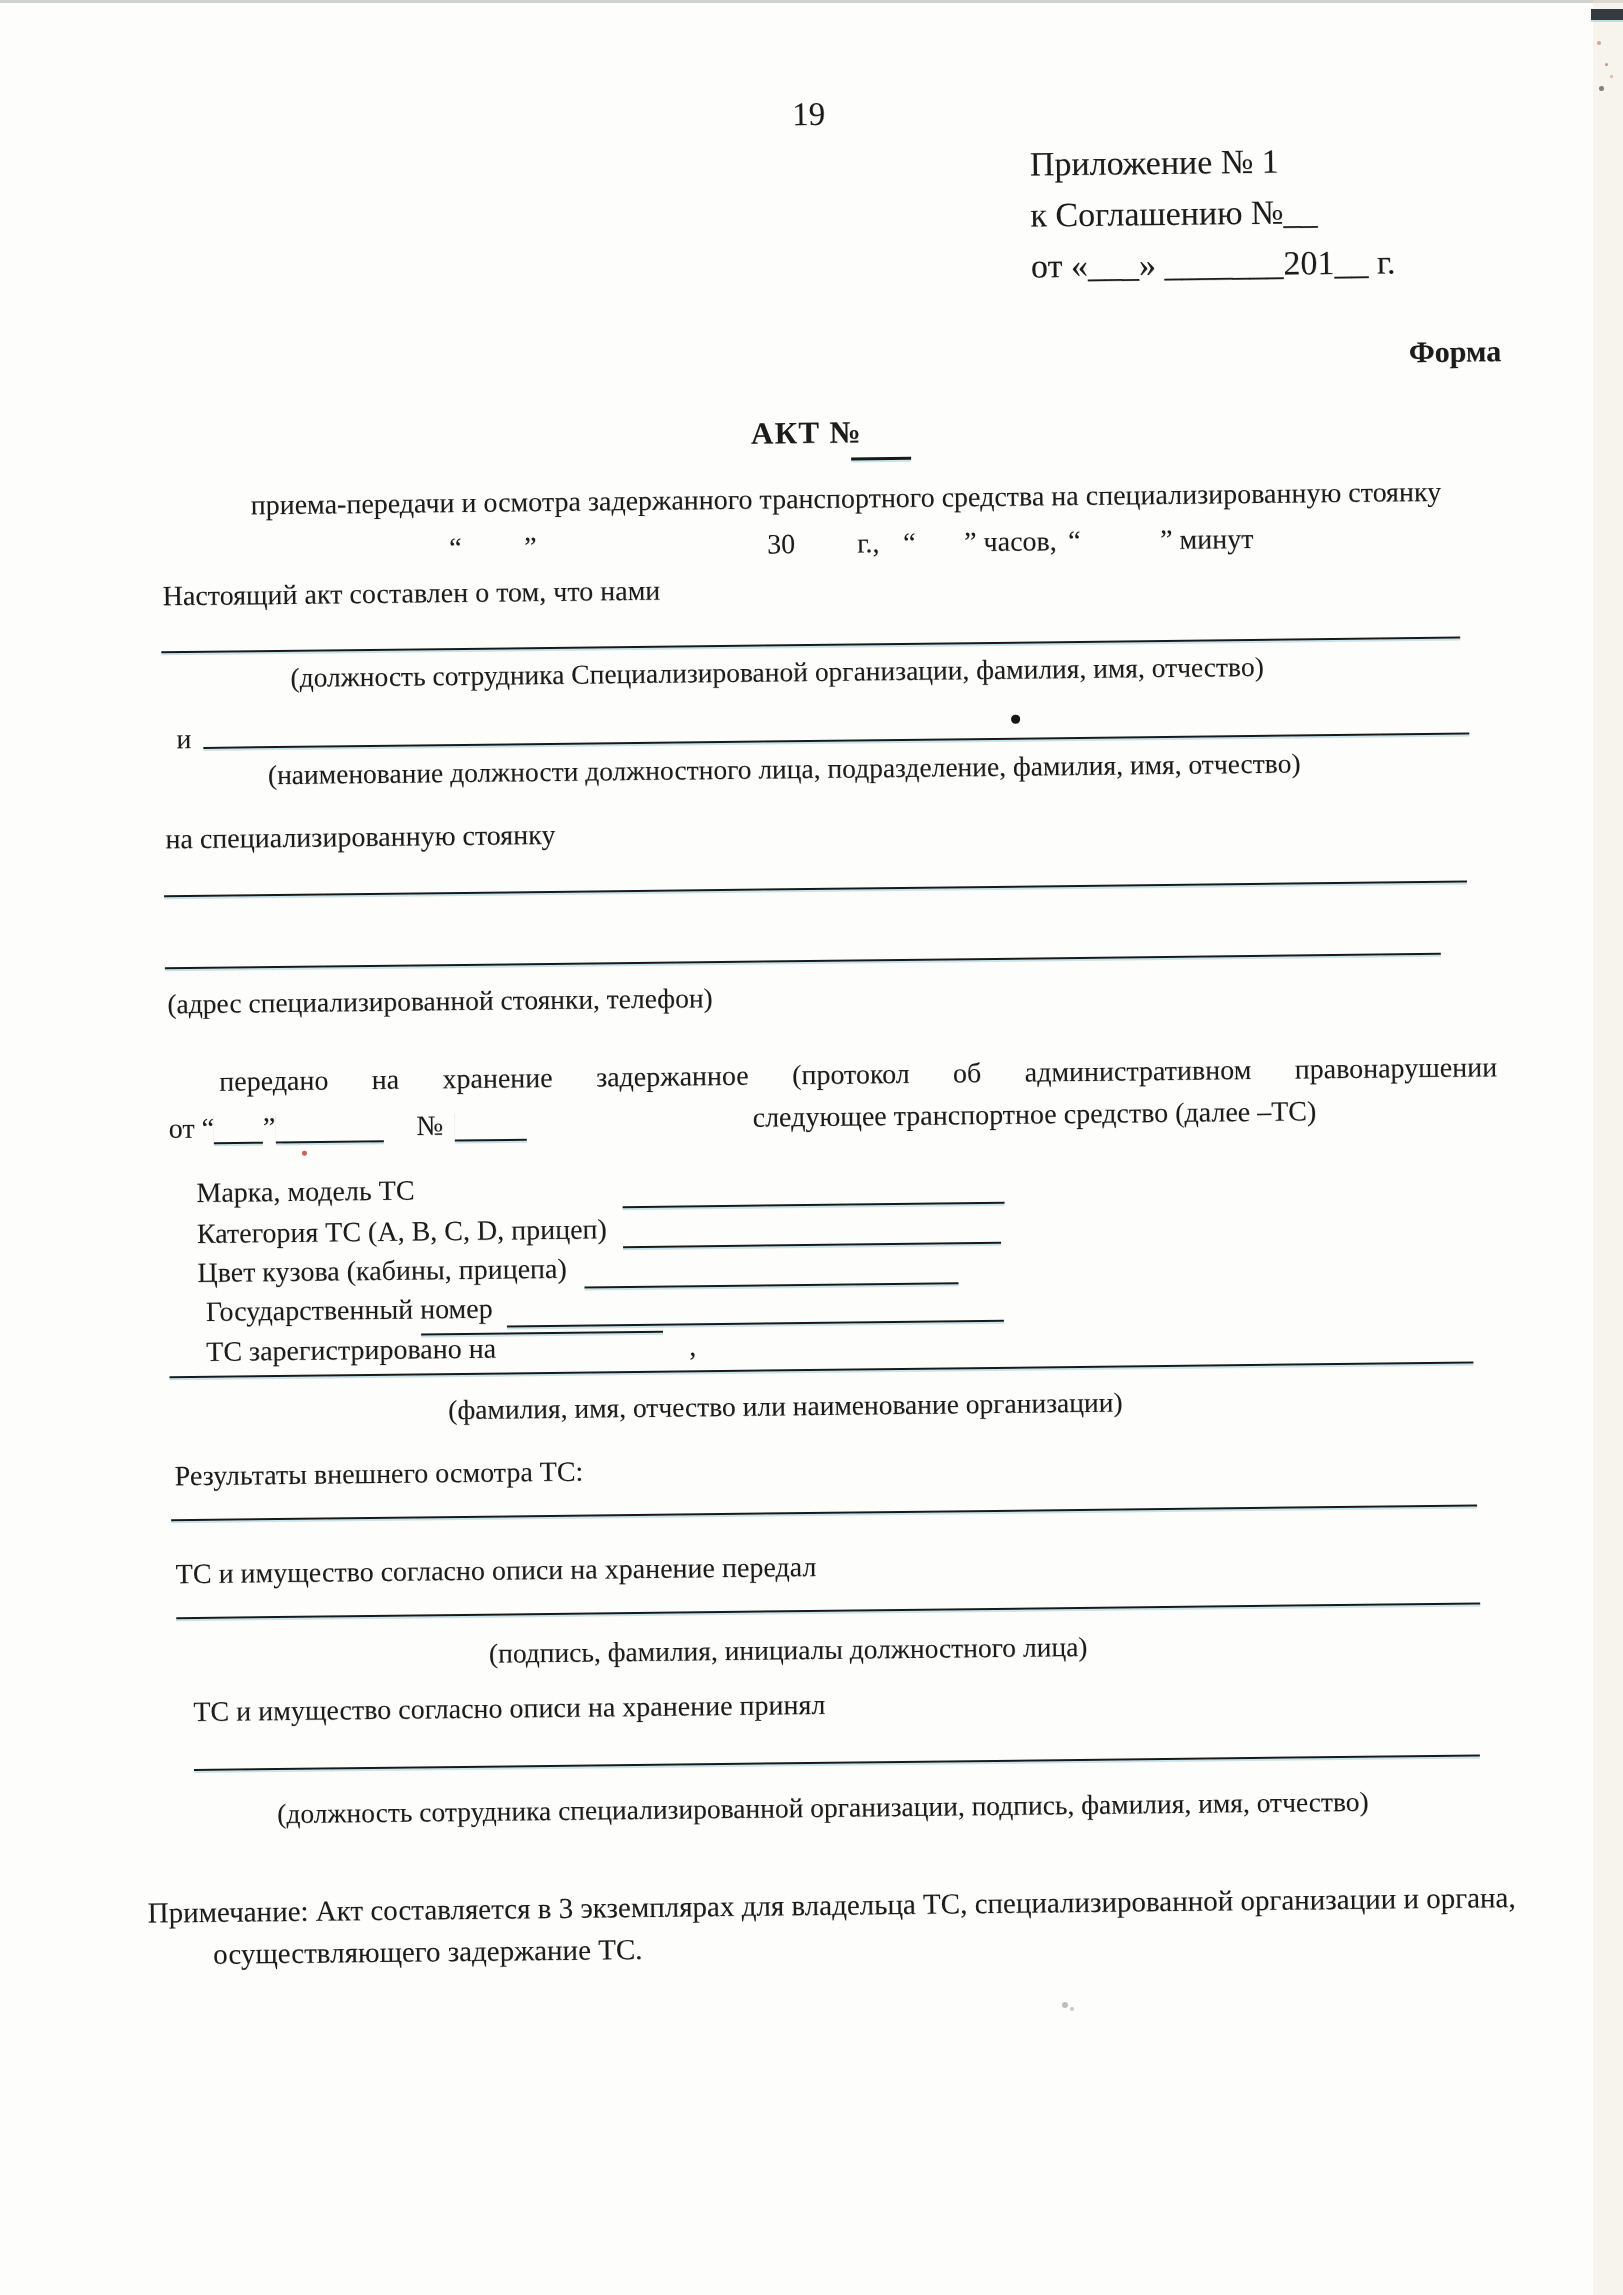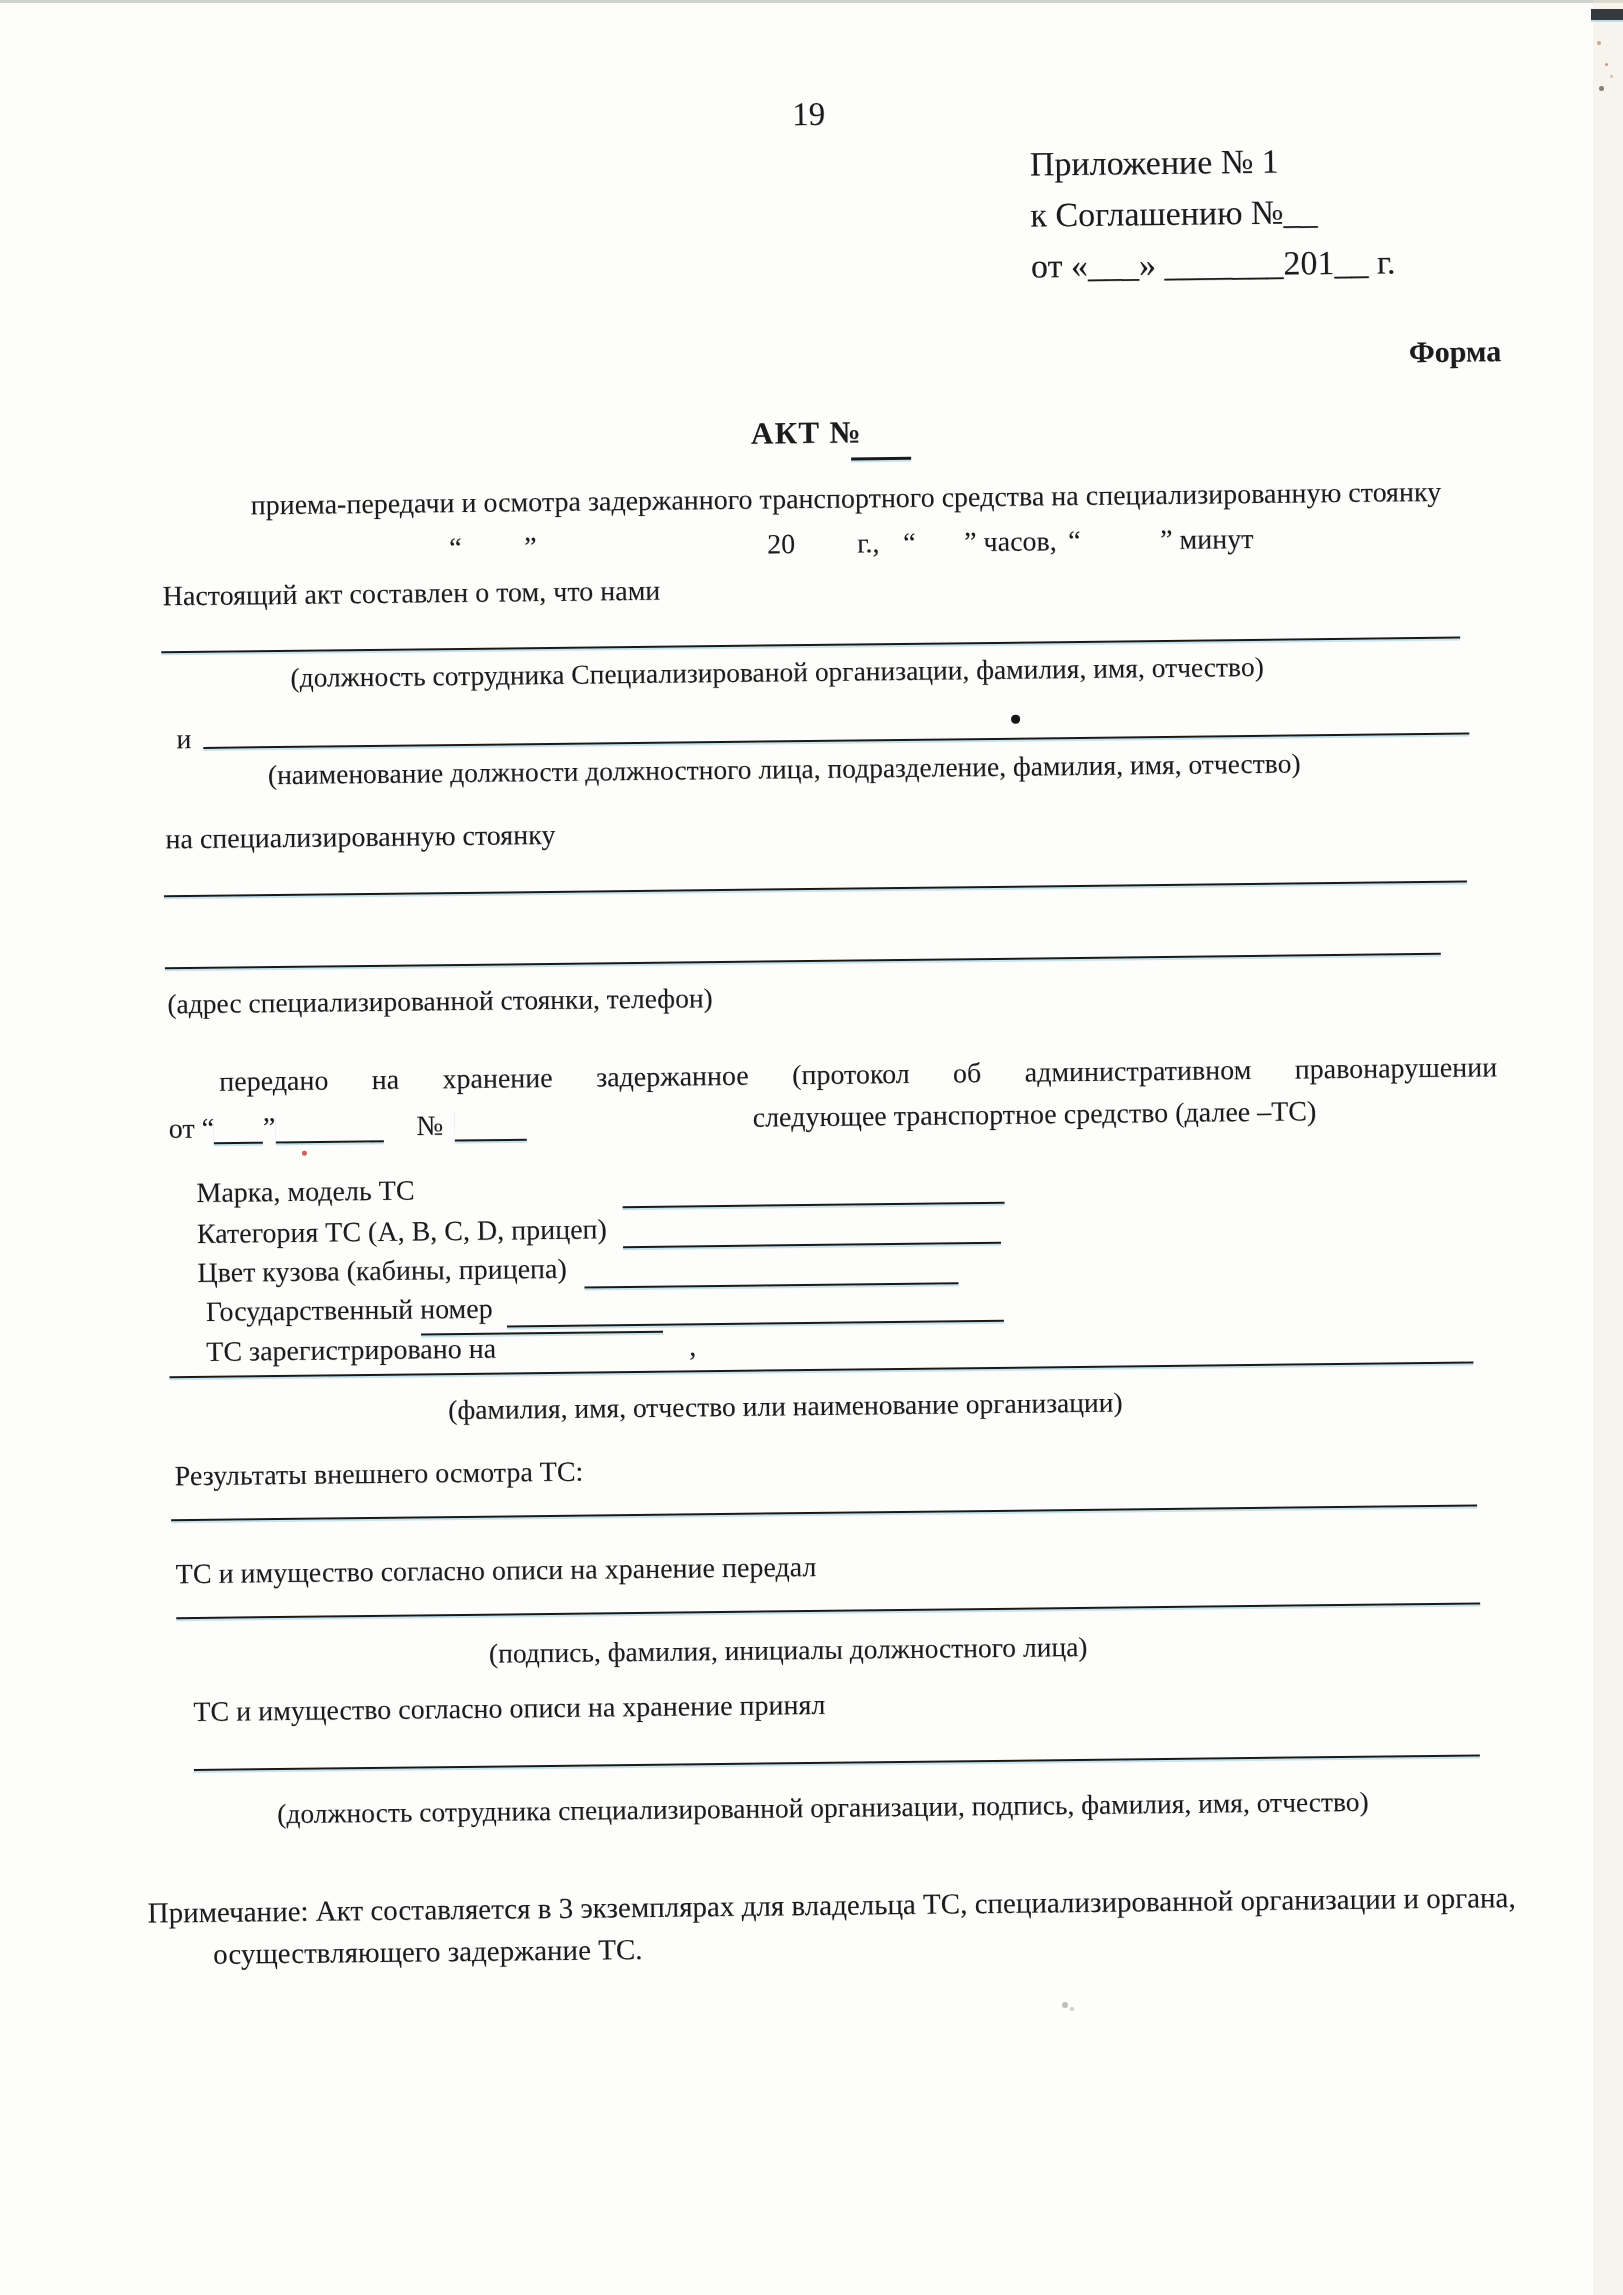--- a/index.html
+++ b/index.html
@@ -69,21 +69,21 @@
     <div class="abs form-label" style="left:1418px;top:342px;">Форма</div>
 
     <div class="abs act-title" style="left:759px;top:415px;">АКТ №</div>
     <div class="rule" style="left:859px;top:458px;width:60px;border-top-width:3.3px;"></div>
 
     <div class="abs t" style="left:258px;top:483px;">приема-передачи и осмотра задержанного транспортного средства на специализированную стоянку</div>
 
     <div>
       <span class="abs t" style="left:456px;top:528px;">“</span>
       <span class="abs t" style="left:531px;top:528px;">”</span>
-      <span class="abs t" style="left:774px;top:528px;">20</span>
+      <span class="abs t" style="left:774px;top:528px;">30</span>
       <span class="abs t" style="left:864px;top:528px;">г.,</span>
       <span class="abs t" style="left:910px;top:528px;">“</span>
       <span class="abs t" style="left:971px;top:528px;">” часов,</span>
       <span class="abs t" style="left:1075px;top:528px;">“</span>
       <span class="abs t" style="left:1167px;top:528px;">” минут</span>
     </div>
 
     <div class="abs t" style="left:169px;top:573px;">Настоящий акт составлен о том, что нами</div>
 
     <div class="rule" style="left:167px;top:644px;width:1299px;"></div>

